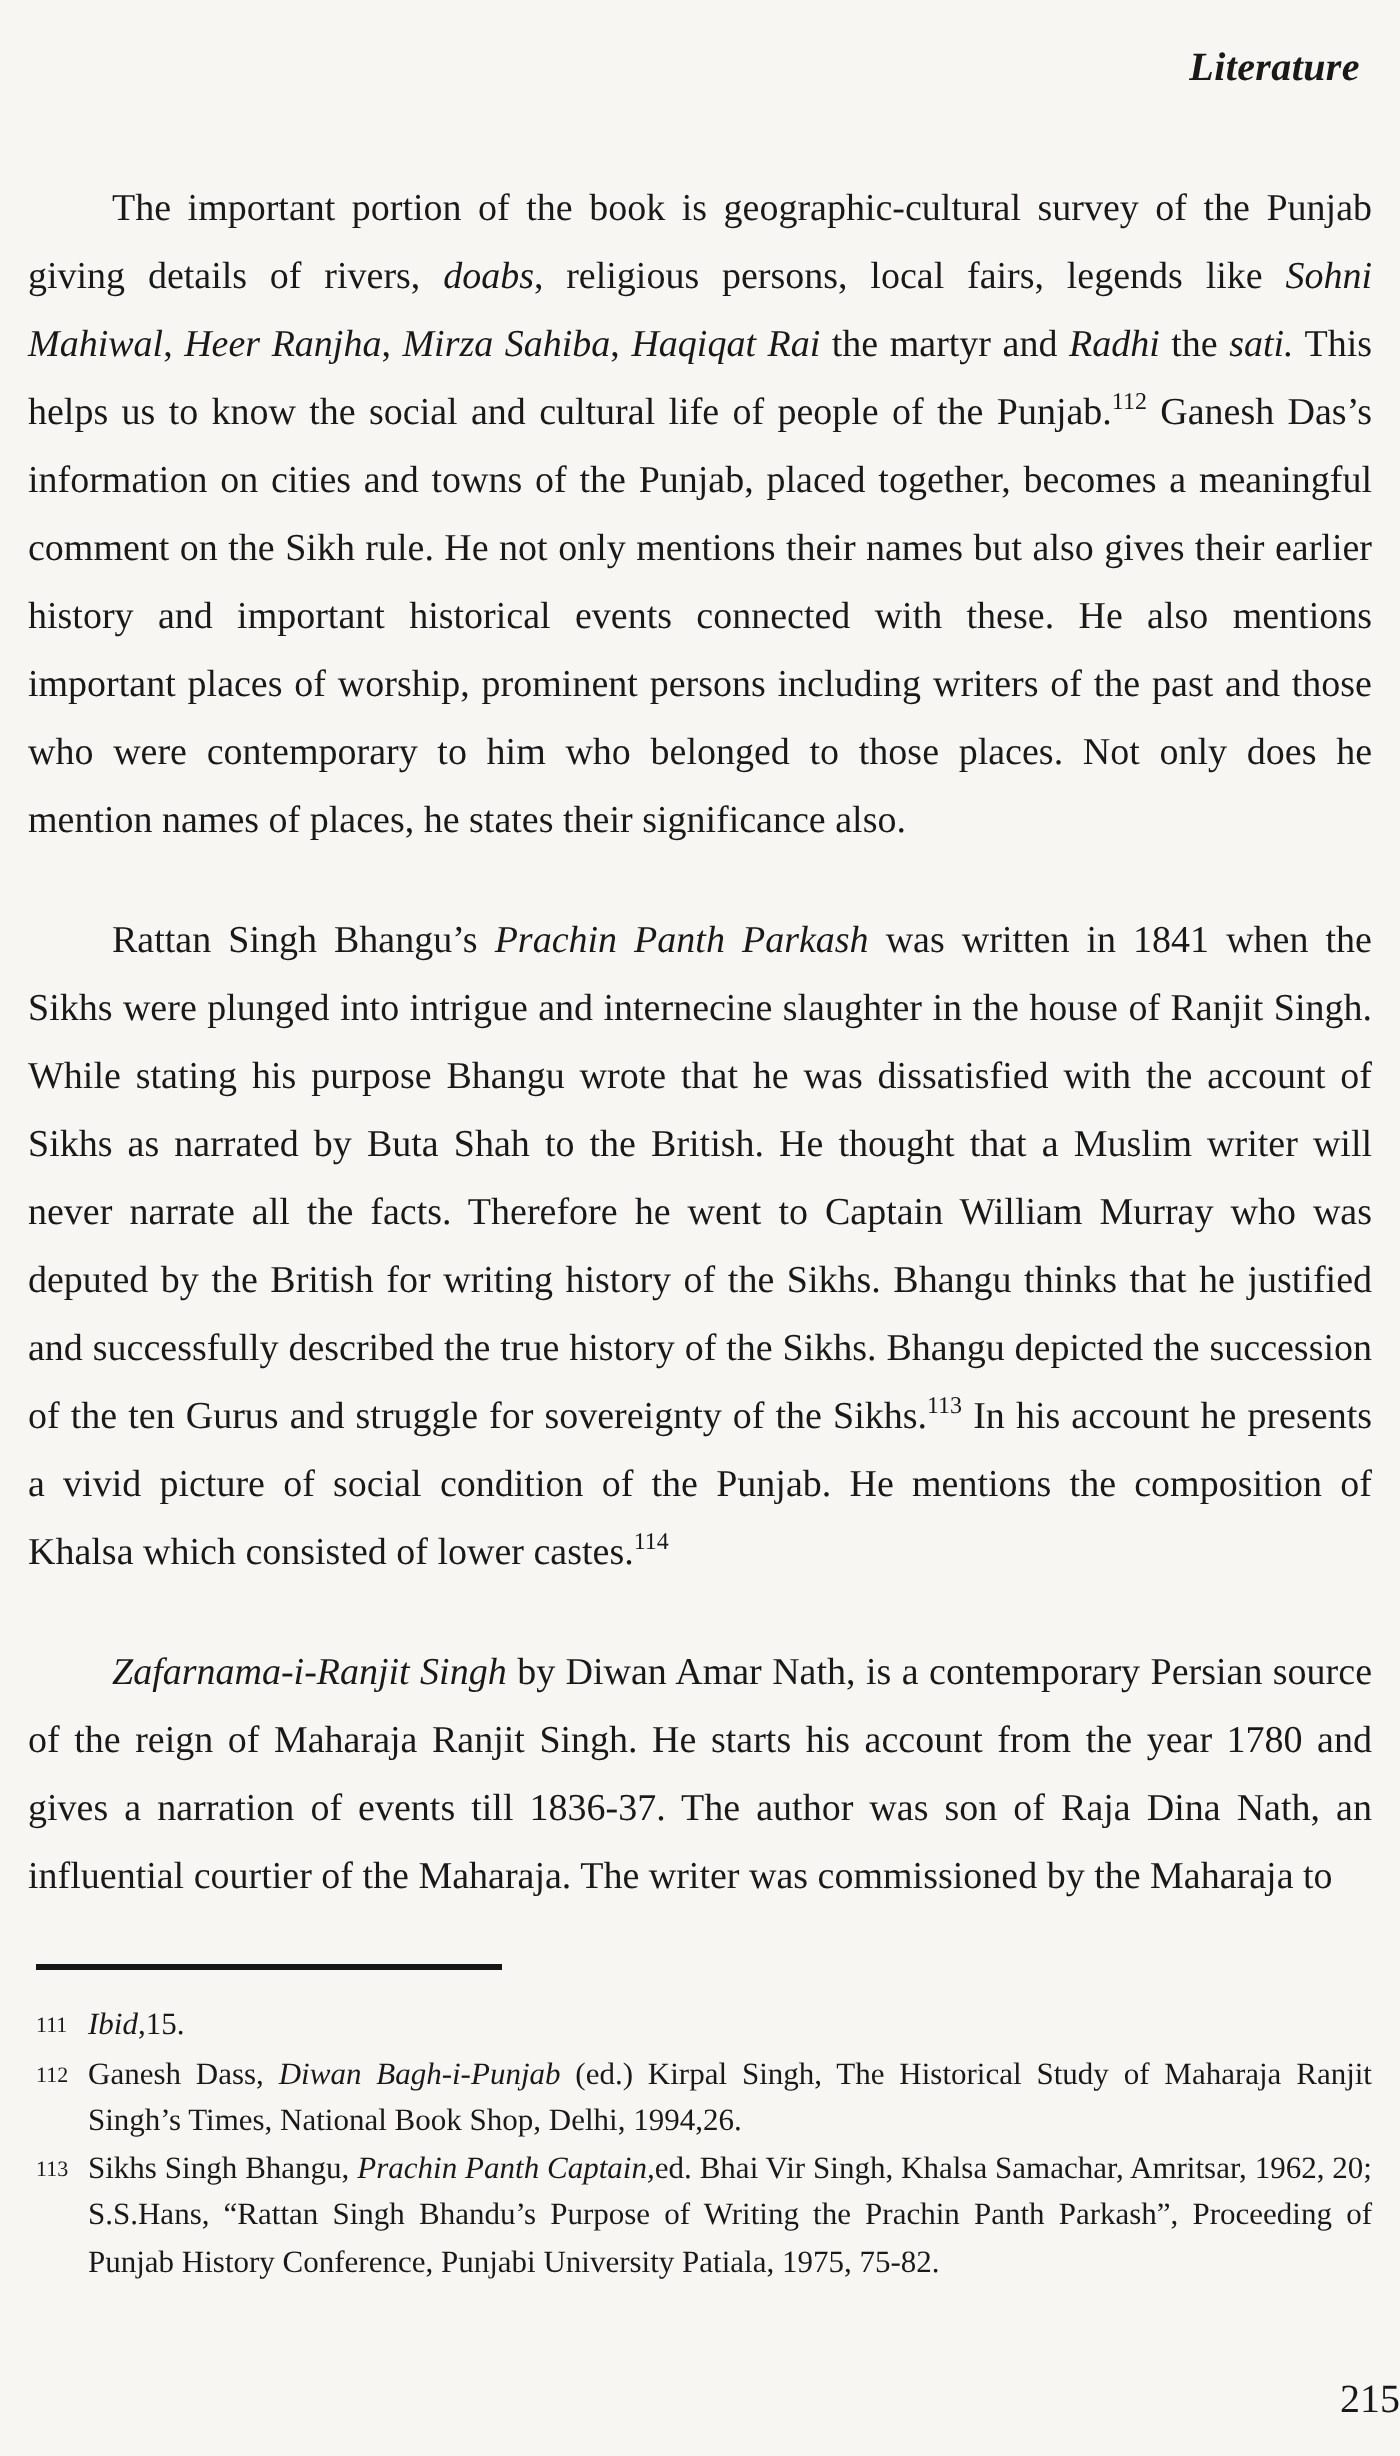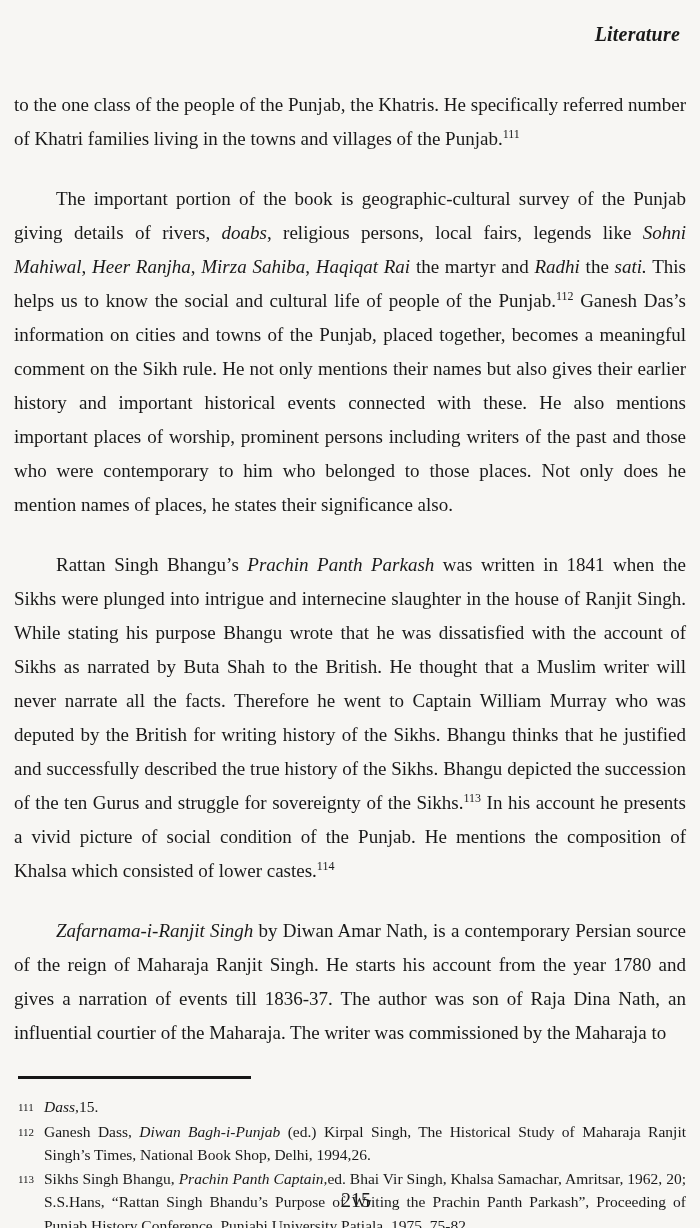--- a/index.html
+++ b/index.html
@@ -59,45 +59,44 @@
     font-size: 11px;
     padding-left: 4px;
     padding-top: 1px;
     box-sizing: border-box;
   }
   .fn-text { flex: 1; }
   .page-number {
     position: absolute;
     left: 0; right: 0;
     bottom: 16px;
-    text-align: center;
+    text-align: right;
     font-size: 20px;
     margin-left: 12px;
   }
 </style>
 </head>
 <body style="background: rgb(247, 246, 243); color: rgb(25, 25, 25);">
 
 <div class="page">
   <div class="running-head">Literature</div>
 
   <div class="body-text">
     <div>
-        <p class="para"><span>to the one class of the people of the Punjab, the Khatris. He specifically referred number of Khatri families living in the towns and villages of the Punjab.</span><sup class="fnref">111</sup></p>
         <p class="para indent"><span>The important portion of the book is geographic-cultural survey of the Punjab giving details of rivers, </span><span class="it">doabs</span><span>, religious persons, local fairs, legends like </span><span class="it">Sohni Mahiwal</span><span>, </span><span class="it">Heer Ranjha</span><span>, </span><span class="it">Mirza Sahiba</span><span>, </span><span class="it">Haqiqat Rai</span><span> the martyr and </span><span class="it">Radhi</span><span> the </span><span class="it">sati.</span><span> This helps us to know the social and cultural life of people of the Punjab.</span><sup class="fnref">112</sup><span> Ganesh Das’s information on cities and towns of the Punjab, placed together, becomes a meaningful comment on the Sikh rule. He not only mentions their names but also gives their earlier history and important historical events connected with these. He also mentions important places of worship, prominent persons including writers of the past and those who were contemporary to him who belonged to those places. Not only does he mention names of places, he states their significance also.</span></p>
         <p class="para indent"><span>Rattan Singh Bhangu’s </span><span class="it">Prachin Panth Parkash</span><span> was written in 1841 when the Sikhs were plunged into intrigue and internecine slaughter in the house of Ranjit Singh. While stating his purpose Bhangu wrote that he was dissatisfied with the account of Sikhs as narrated by Buta Shah to the British. He thought that a Muslim writer will never narrate all the facts. Therefore he went to Captain William Murray who was deputed by the British for writing history of the Sikhs. Bhangu thinks that he justified and successfully described the true history of the Sikhs. Bhangu depicted the succession of the ten Gurus and struggle for sovereignty of the Sikhs.</span><sup class="fnref">113</sup><span> In his account he presents a vivid picture of social condition of the Punjab. He mentions the composition of Khalsa which consisted of lower castes.</span><sup class="fnref">114</sup></p>
         <p class="para indent"><span class="it">Zafarnama-i-Ranjit Singh</span><span> by Diwan Amar Nath, is a contemporary Persian source of the reign of Maharaja Ranjit Singh. He starts his account from the year 1780 and gives a narration of events till 1836-37. The author was son of Raja Dina Nath, an influential courtier of the Maharaja. The writer was commissioned by the Maharaja to</span></p>
       </div>
 
     <div class="footnote-block">
       <hr class="fn-rule">
       <div class="footnotes">
           <div class="fn">
             <span class="fn-marker">111</span>
-            <span class="fn-text"><span class="it">Dass</span><span>,15.</span></span>
+            <span class="fn-text"><span class="it">Ibid</span><span>,15.</span></span>
           </div>
           <div class="fn">
             <span class="fn-marker">112</span>
             <span class="fn-text"><span>Ganesh Dass, </span><span class="it">Diwan Bagh-i-Punjab</span><span> (ed.) Kirpal Singh, The Historical Study of Maharaja Ranjit Singh’s Times, National Book Shop, Delhi, 1994,26.</span></span>
           </div>
           <div class="fn">
             <span class="fn-marker">113</span>
             <span class="fn-text"><span>Sikhs Singh Bhangu, </span><span class="it">Prachin Panth Captain,</span><span>ed. Bhai Vir Singh, Khalsa Samachar, Amritsar, 1962, 20;  S.S.Hans, “Rattan Singh Bhandu’s Purpose of Writing the Prachin Panth Parkash”, Proceeding of Punjab History Conference, Punjabi University Patiala, 1975, 75-82.</span></span>
           </div>
         </div>

